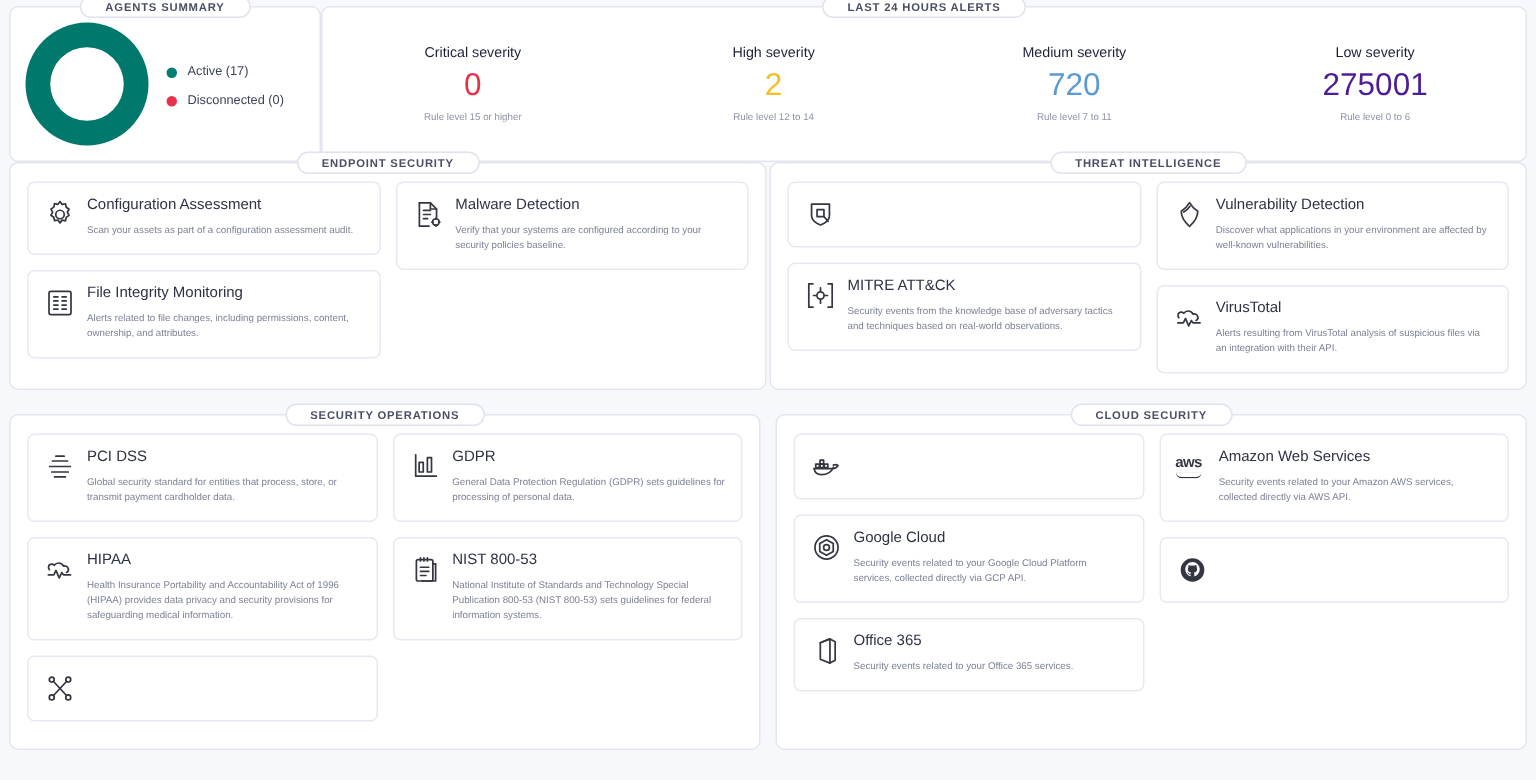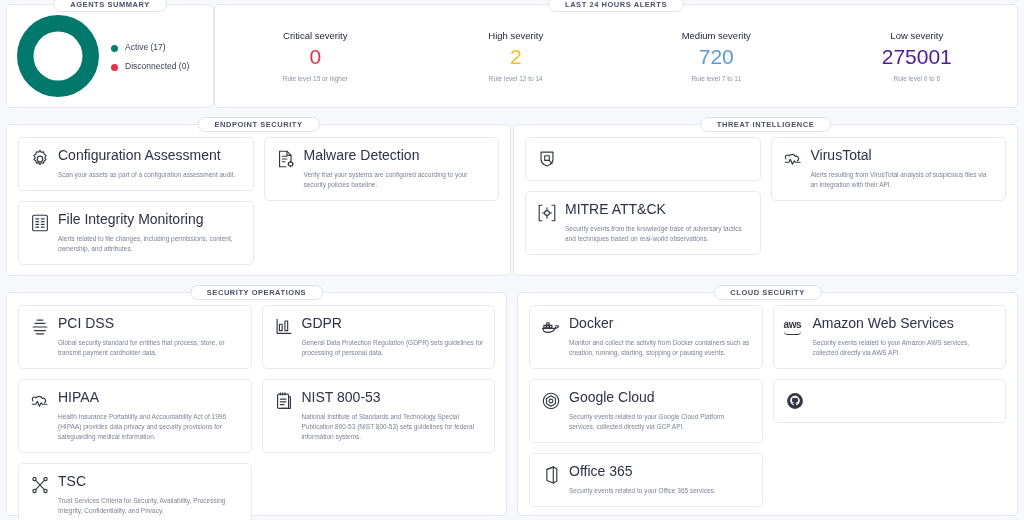--- a/index.html
+++ b/index.html
@@ -53,38 +53,38 @@
   .legend-dot { width: 7px; height: 7px; border-radius: 50%; margin-right: 7px; flex: 0 0 7px; }
 
   #alerts-panel { flex: 1 1 auto; }
   .alerts-inner { display: flex; height: 100%; align-items: center; }
   .sev { flex: 1 1 0; text-align: center; }
   .sev-label { font-size: 9.5px; color: #1c2137; margin-bottom: 5px; }
   .sev-value { font-size: 21px; font-weight: 300; line-height: 1.05; margin-bottom: 6px; }
   .sev-caption { font-size: 6.5px; color: #8e93a6; }
 
   
-  .mid-row { display: flex; gap: 2px; margin-top: 16px; height: 152px; }
+  .mid-row { display: flex; gap: 2px; height: 152px; }
   .bottom-row { display: flex; gap: 10px; margin-top: 16px; height: 224px; }
   .mod-panel { flex: 1 1 0; padding: 12px 11px 11px 11px; }
   .mod-cols { display: flex; gap: 10px; height: 100%; }
   .mod-col { flex: 1 1 0; display: flex; flex-direction: column; gap: 10px; }
 
   .card {
     background: #fff;
     border: 1px solid #e7e9f2;
     border-radius: 5px;
     padding: 9px 10px 10px 10px;
     display: flex;
     align-items: flex-start;
   }
   .card-icon { flex: 0 0 22px; width: 22px; height: 22px; margin-right: 7px; margin-top: 1px; color: #343741; }
   .card-icon svg { display: block; width: 22px; height: 22px; }
   .card-body { flex: 1 1 auto; min-width: 0; }
-  .card-title { font-size: 14px; color: #2d3245; margin-bottom: 6px; line-height: 1.2; }
+  .card-title { font-size: 10px; color: #2d3245; margin-bottom: 6px; line-height: 1.2; }
   .card-desc { font-size: 6.5px; color: #7d8296; line-height: 1.55; }
   .aws-wordmark {
     font-size: 10px; font-weight: bold; letter-spacing: -0.4px;
     color: #343741; line-height: 1; padding-top: 4px;
   }
   .aws-wordmark .smile {
     display: block; width: 17px; height: 4px; margin-top: 1px;
     border-bottom: 1.4px solid #343741; border-radius: 0 0 9px 9px;
   }
 </style>
@@ -215,20 +215,32 @@
               <div class="card-body">
                 <div class="card-title">MITRE ATT&amp;CK</div>
                 <div class="card-desc">Security events from the knowledge base of adversary tactics and techniques based on real-world observations.</div>
               </div>
             </div>
           </div>
           <div class="mod-col">
             <div class="card">
               <div class="card-icon">
                 <svg viewBox="0 0 24 24">
+                  <path fill="none" stroke="currentColor" stroke-width="1.25" stroke-linecap="round" stroke-linejoin="round" d="M11.3 3.4c-1.9 3.3-4 5-6 6.3 0 5.2 3 8.4 6 10.9 3-2.5 6-5.7 6-10.9-2-1.3-4.1-3-6-6.3z" transform="translate(0.7,0)"></path>
+                  <path fill="none" stroke="currentColor" stroke-width="1.25" stroke-linecap="round" stroke-linejoin="round" d="M7.8 10.2c1.9-1.1 3.4-2.5 4.6-4.2"></path>
+                </svg>
+              </div>
+              <div class="card-body">
+                <div class="card-title">Vulnerability Detection</div>
+                <div class="card-desc">Discover what applications in your environment are affected by well-known vulnerabilities.</div>
+              </div>
+            </div>
+            <div class="card">
+              <div class="card-icon">
+                <svg viewBox="0 0 24 24">
                   <path fill="none" stroke="currentColor" stroke-width="1.25" stroke-linecap="round" stroke-linejoin="round" d="M4.3 11.8c-.9-1-.9-2.7.2-3.6 1.1-.9 2.6-.6 3.3.4.7-1 1.9-1.7 3.2-1.7 1.6 0 3 1 3.6 2.3 1.3-.5 2.8.1 3.3 1.4.5 1.2 0 2.6-1.1 3.2"></path>
                   <path fill="none" stroke="currentColor" stroke-width="1.25" stroke-linecap="round" stroke-linejoin="round" d="M3.5 15.5h4l1.6-3.2 2.3 5.4 1.9-3.8 1.2 1.6h5.2"></path>
                 </svg>
               </div>
               <div class="card-body">
                 <div class="card-title">VirusTotal</div>
                 <div class="card-desc">Alerts resulting from VirusTotal analysis of suspicious files via an integration with their API.</div>
               </div>
             </div>
           </div>
@@ -266,24 +278,20 @@
             </div>
             <div class="card">
               <div class="card-icon">
                 <svg viewBox="0 0 24 24">
                   <circle cx="6" cy="5.5" r="1.8" fill="none" stroke="currentColor" stroke-width="1.25" stroke-linecap="round" stroke-linejoin="round"></circle>
                   <circle cx="18" cy="5.5" r="1.8" fill="none" stroke="currentColor" stroke-width="1.25" stroke-linecap="round" stroke-linejoin="round"></circle>
                   <circle cx="6" cy="18.5" r="1.8" fill="none" stroke="currentColor" stroke-width="1.25" stroke-linecap="round" stroke-linejoin="round"></circle>
                   <circle cx="18" cy="18.5" r="1.8" fill="none" stroke="currentColor" stroke-width="1.25" stroke-linecap="round" stroke-linejoin="round"></circle>
                   <path fill="none" stroke="currentColor" stroke-width="1.25" stroke-linecap="round" stroke-linejoin="round" d="M7.3 6.9l9.4 10.2M16.7 6.9L7.3 17.1"></path>
                 </svg>
-              </div>
-              <div class="card-body">
-                <div class="card-title">TSC</div>
-                <div class="card-desc">Trust Services Criteria for Security, Availability, Processing Integrity, Confidentiality, and Privacy.</div>
               </div>
             </div>
           </div>
           <div class="mod-col">
             <div class="card">
               <div class="card-icon">
                 <svg viewBox="0 0 24 24">
                   <path fill="none" stroke="currentColor" stroke-width="1.25" stroke-linecap="round" stroke-linejoin="round" d="M4.5 3.5v15.5h15"></path>
                   <rect x="7" y="9" width="3" height="7" fill="none" stroke="currentColor" stroke-width="1.25" stroke-linecap="round" stroke-linejoin="round"></rect>
                   <rect x="13" y="5.5" width="3" height="10.5" fill="none" stroke="currentColor" stroke-width="1.25" stroke-linecap="round" stroke-linejoin="round"></rect>
@@ -319,24 +327,20 @@
               <div class="card-icon">
                 <svg viewBox="0 0 24 24">
                   <path fill="none" stroke="currentColor" stroke-width="1.25" stroke-linecap="round" stroke-linejoin="round" d="M3 13.5h13.5c1.8 0 3.2-.9 3.9-2.3-1.1-.7-2.6-.6-3.4-.2"></path>
                   <rect x="4.2" y="10.2" width="2.6" height="2.6" fill="none" stroke="currentColor" stroke-width="1.25" stroke-linecap="round" stroke-linejoin="round"></rect>
                   <rect x="7.3" y="10.2" width="2.6" height="2.6" fill="none" stroke="currentColor" stroke-width="1.25" stroke-linecap="round" stroke-linejoin="round"></rect>
                   <rect x="10.4" y="10.2" width="2.6" height="2.6" fill="none" stroke="currentColor" stroke-width="1.25" stroke-linecap="round" stroke-linejoin="round"></rect>
                   <rect x="7.3" y="7.4" width="2.6" height="2.6" fill="none" stroke="currentColor" stroke-width="1.25" stroke-linecap="round" stroke-linejoin="round"></rect>
                   <path fill="none" stroke="currentColor" stroke-width="1.25" stroke-linecap="round" stroke-linejoin="round" d="M3 13.5c.4 2.6 2.3 4.4 5.4 4.4 4.2 0 7.3-2 8.6-5.4"></path>
                 </svg>
               </div>
-              <div class="card-body">
-                <div class="card-title">Docker</div>
-                <div class="card-desc">Monitor and collect the activity from Docker containers such as creation, running, starting, stopping or pausing events.</div>
-              </div>
             </div>
             <div class="card">
               <div class="card-icon">
                 <svg viewBox="0 0 24 24">
                   <circle cx="12" cy="12" r="8.4" fill="none" stroke="currentColor" stroke-width="1.25" stroke-linecap="round" stroke-linejoin="round"></circle>
                   <path fill="none" stroke="currentColor" stroke-width="1.25" stroke-linecap="round" stroke-linejoin="round" d="M12 6.3l4.9 2.85v5.7L12 17.7l-4.9-2.85v-5.7z"></path>
                   <circle cx="12" cy="12" r="2.1" fill="none" stroke="currentColor" stroke-width="1.25" stroke-linecap="round" stroke-linejoin="round"></circle>
                 </svg>
               </div>
               <div class="card-body">

